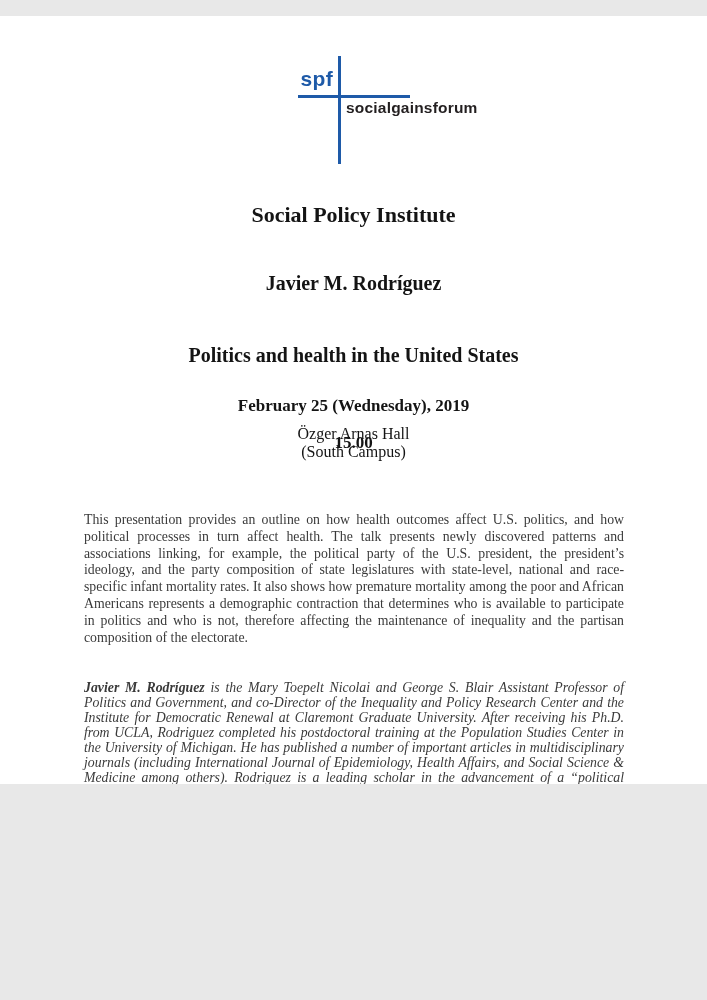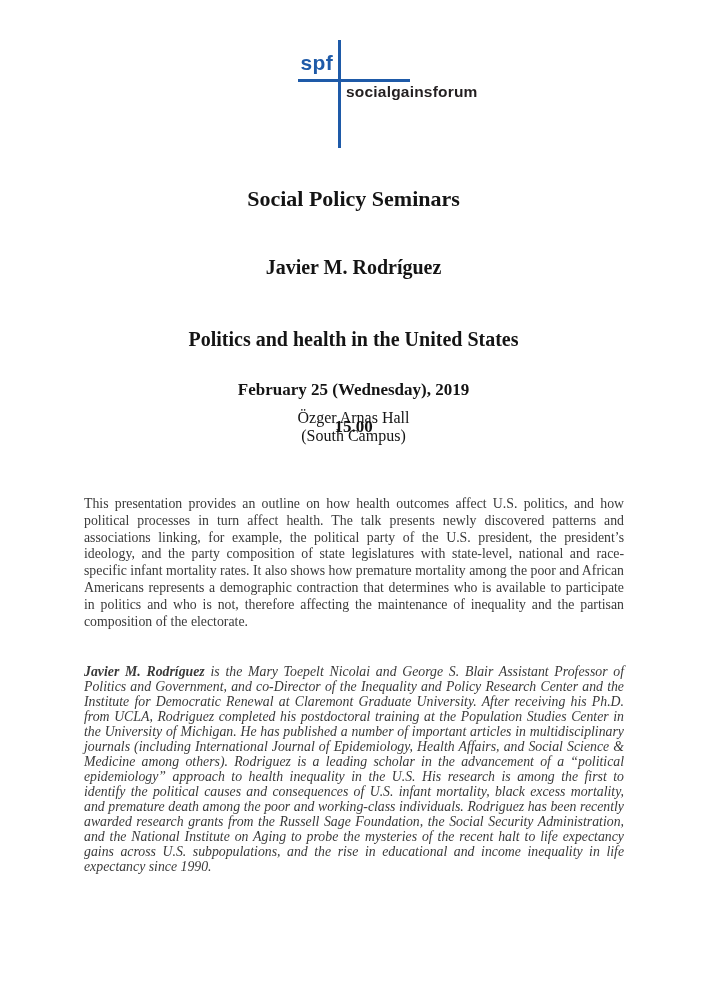--- a/index.html
+++ b/index.html
@@ -6,22 +6,22 @@
     --brand-blue: #1e5aa8;
     --logo-ink: #231f20;
     --heading-ink: #141414;
     --body-ink: #3a3a3a;
     --page-bg: #ffffff;
   }
   html, body { margin: 0; padding: 0; background: #e8e8e8; }
   .page {
     position: relative;
     width: 707px;
-    height: 1000px;
-    margin: 0 auto;
+    height: 768px;
+    margin: 16px auto;
     background: var(--page-bg);
     overflow: hidden;
     font-family: "Liberation Serif", serif;
     color: var(--heading-ink);
   }
 
   
   .logo { position: absolute; left: 298px; top: 40px; width: 112px; height: 110px; }
   .logo-vline { position: absolute; left: 40px; top: 0; width: 2.5px; height: 108px; background: var(--brand-blue); }
   .logo-hline { position: absolute; left: 0; top: 39px; width: 112px; height: 2.5px; background: var(--brand-blue); }
@@ -66,21 +66,21 @@
     <span class="logo-vline"></span>
     <span class="logo-hline"></span>
     <span class="logo-abbr">spf</span>
     <span class="logo-words">
       <span>social</span>
       <span>gains</span>
       <span>forum</span>
     </span>
   </div>
 
-  <h1 class="centered series-title">Social Policy Seminars</h1>
+  <h1 class="centered series-title">Social Policy Institute</h1>
 
   <h2 class="centered speaker-name">Javier M. Rodríguez</h2>
 
   <h2 class="centered talk-title">Politics and health in the United States</h2>
 
   <div class="centered event-date">February 25 (Wednesday), 2019</div>
 
   <div class="centered event-time">15.00</div>
 
   <div class="centered venue">

